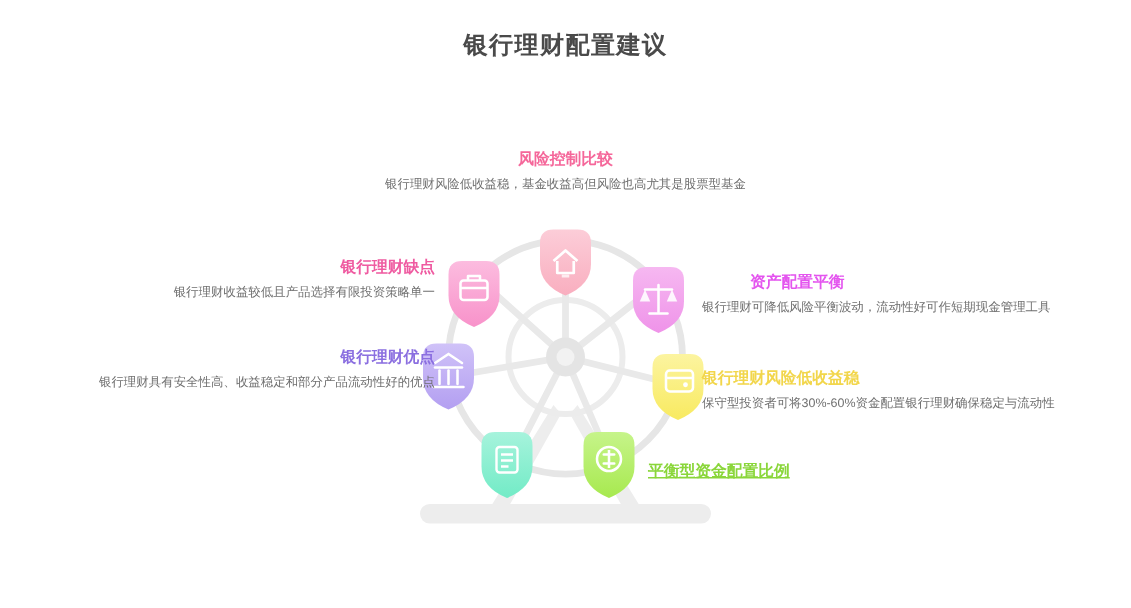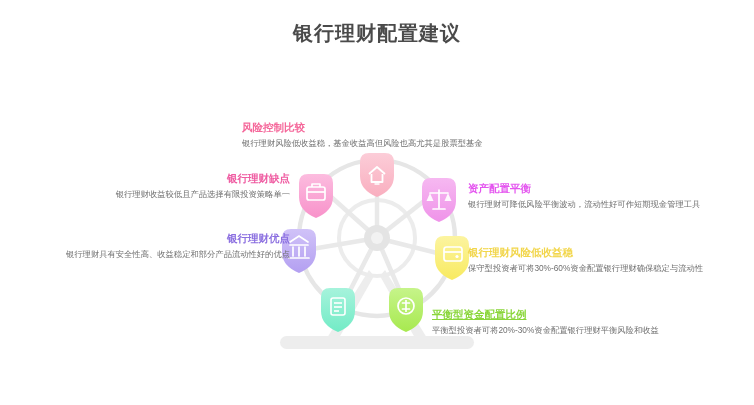--- a/index.html
+++ b/index.html
@@ -9,41 +9,41 @@
     font-family:"Liberation Sans","DejaVu Sans",sans-serif;
     overflow:hidden;
     position:relative;
   }
   #slide{position:relative;width:754px;height:405px;overflow:hidden;background:#fff;}
 
   
   .title{
     position:absolute;left:0;top:20px;width:754px;
     text-align:center;
-    font-size:20px;font-weight:bold;color:#4a4a4a;
+    font-size:16px;font-weight:bold;color:#4a4a4a;
     letter-spacing:1px;
   }
 
   
   .wheel-stage{
     position:absolute;left:247px;top:150px;width:260px;height:240px;
   }
   .wheel-svg{position:absolute;left:0;top:0;}
 
   
   .callout{position:absolute;}
   .callout .ct{
     font-size:10.5px;font-weight:bold;margin:0 0 3px 0;line-height:1.25;
   }
   .callout .cb{
     font-size:8.3px;color:#6f6f6f;line-height:1.45;margin:0;
   }
   .align-right{text-align:right;}
   .align-left{text-align:left;}
-  .align-center{text-align:left;margin-top:21px;}
+  .align-center{text-align:center;}
 
   
   #c-top   {left:242px;top:100px;width:270px;}
   #c-l1    {left:55px; top:172px;width:235px;}
   #c-l2    {left:18px; top:232px;width:272px;}
   #c-l3    {left:18px; top:294px;width:282px;}
   #c-r1    {left:468px;top:182px;width:276px;}
   #c-r2    {left:468px;top:246px;width:276px;}
   #c-r3    {left:432px;top:308px;width:312px;}
 </style>
@@ -191,27 +191,26 @@
     <div class="cb">银行理财收益较低且产品选择有限投资策略单一</div>
   </div>
 
   <div class="callout align-right" id="c-l2">
     <div class="ct" style="color: rgb(139, 111, 224); text-align: right;">银行理财优点</div>
     <div class="cb">银行理财具有安全性高、收益稳定和部分产品流动性好的优点</div>
   </div>
 
 
   <div class="callout align-left" id="c-r1">
-    <div class="ct" style="color: rgb(228, 85, 239);">资产配置平衡</div>
+    <div class="ct" style="color: rgb(228, 85, 239); margin-left: 32px;">资产配置平衡</div>
     <div class="cb">银行理财可降低风险平衡波动，流动性好可作短期现金管理工具</div>
   </div>
 
   <div class="callout align-left" id="c-r2">
     <div class="ct" style="color: rgb(242, 214, 75);">银行理财风险低收益稳</div>
     <div class="cb">保守型投资者可将30%-60%资金配置银行理财确保稳定与流动性</div>
   </div>
 
   <div class="callout align-left" id="c-r3">
     <div class="ct" style="color: rgb(138, 214, 58); text-decoration: underline;">平衡型资金配置比例</div>
-    <div class="cb">平衡型投资者可将20%-30%资金配置银行理财平衡风险和收益</div>
   </div>
 
 </div>
 
 </body></html>

